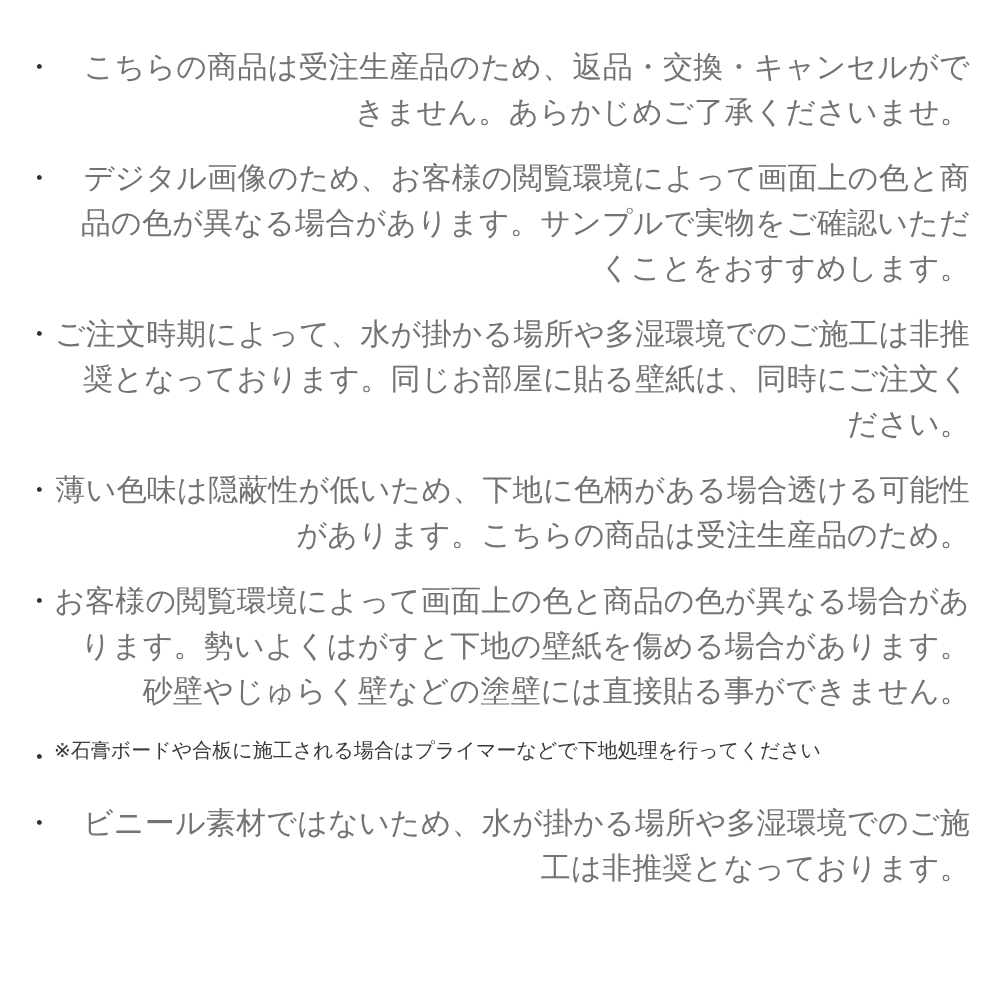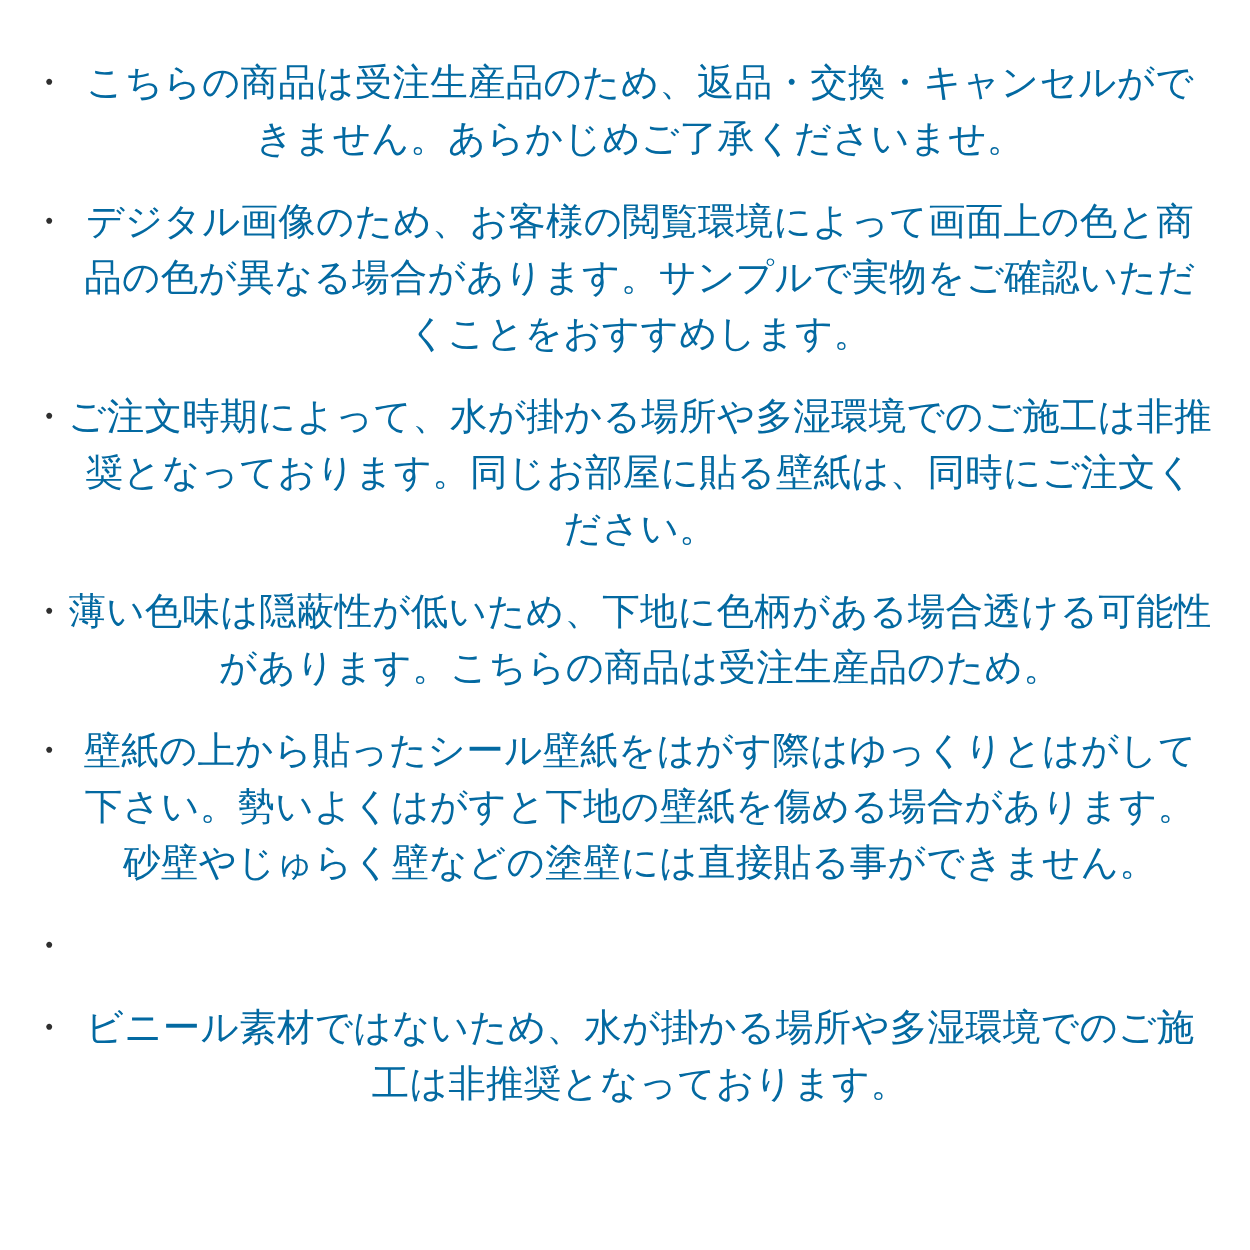--- a/index.html
+++ b/index.html
@@ -42,22 +42,22 @@
     text-align: left;
   }
   .notice-body {
     flex: 1 1 auto;
     min-width: 0;
   }
   .notice-text {
     font-size: 30px;
     line-height: 45px;
     letter-spacing: 0.2px;
-    color: #0369a1;
-    text-align: center;
+    color: #737373;
+    text-align: right;
     word-break: break-all;
   }
   .notice-sub {
     font-size: 20px;
     line-height: 30px;
     color: #3a3a3a;
     margin-top: 1px;
     word-break: break-all;
   }
 </style>
@@ -91,27 +91,28 @@
     <li class="notice-item">
       <span class="bullet">・</span>
       <div class="notice-body">
         <div class="notice-text">薄い色味は隠蔽性が低いため、下地に色柄がある場合透ける可能性があります。こちらの商品は受注生産品のため。</div>
       </div>
     </li>
 
     <li class="notice-item">
       <span class="bullet">・</span>
       <div class="notice-body">
-        <div class="notice-text">壁紙の上から貼ったシール壁紙をはがす際はゆっくりとはがして下さい。勢いよくはがすと下地の壁紙を傷める場合があります。砂壁やじゅらく壁などの塗壁には直接貼る事ができません。</div>
+        <div class="notice-text">お客様の閲覧環境によって画面上の色と商品の色が異なる場合があります。勢いよくはがすと下地の壁紙を傷める場合があります。砂壁やじゅらく壁などの塗壁には直接貼る事ができません。</div>
       </div>
     </li>
 
     <li class="notice-item">
       <span class="bullet">・</span>
       <div class="notice-body">
+        <div class="notice-sub">※石膏ボードや合板に施工される場合はプライマーなどで下地処理を行ってください</div>
       </div>
     </li>
 
     <li class="notice-item">
       <span class="bullet">・</span>
       <div class="notice-body">
         <div class="notice-text">ビニール素材ではないため、水が掛かる場所や多湿環境でのご施工は非推奨となっております。</div>
       </div>
     </li>
 

